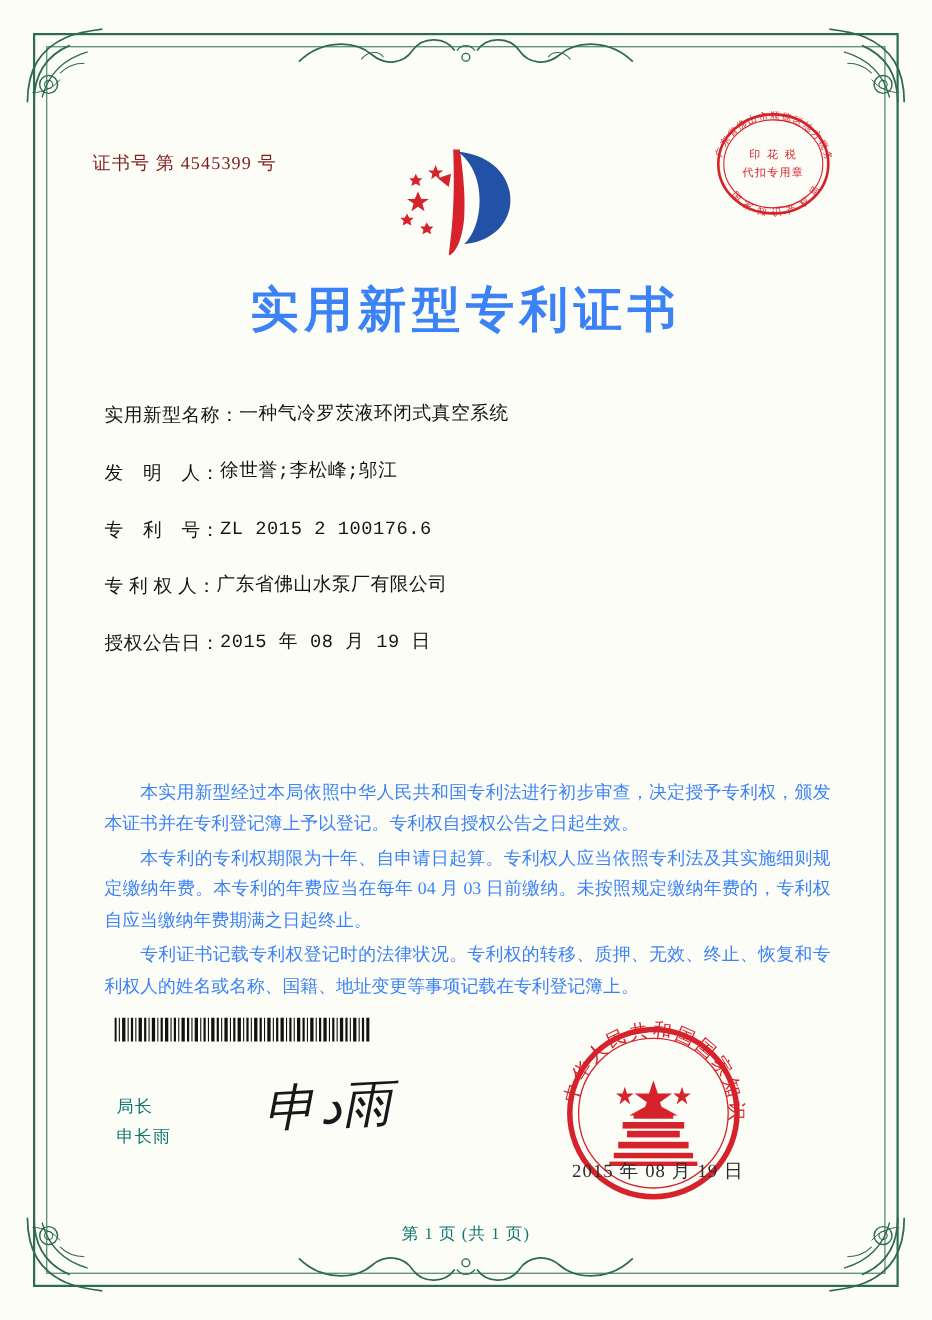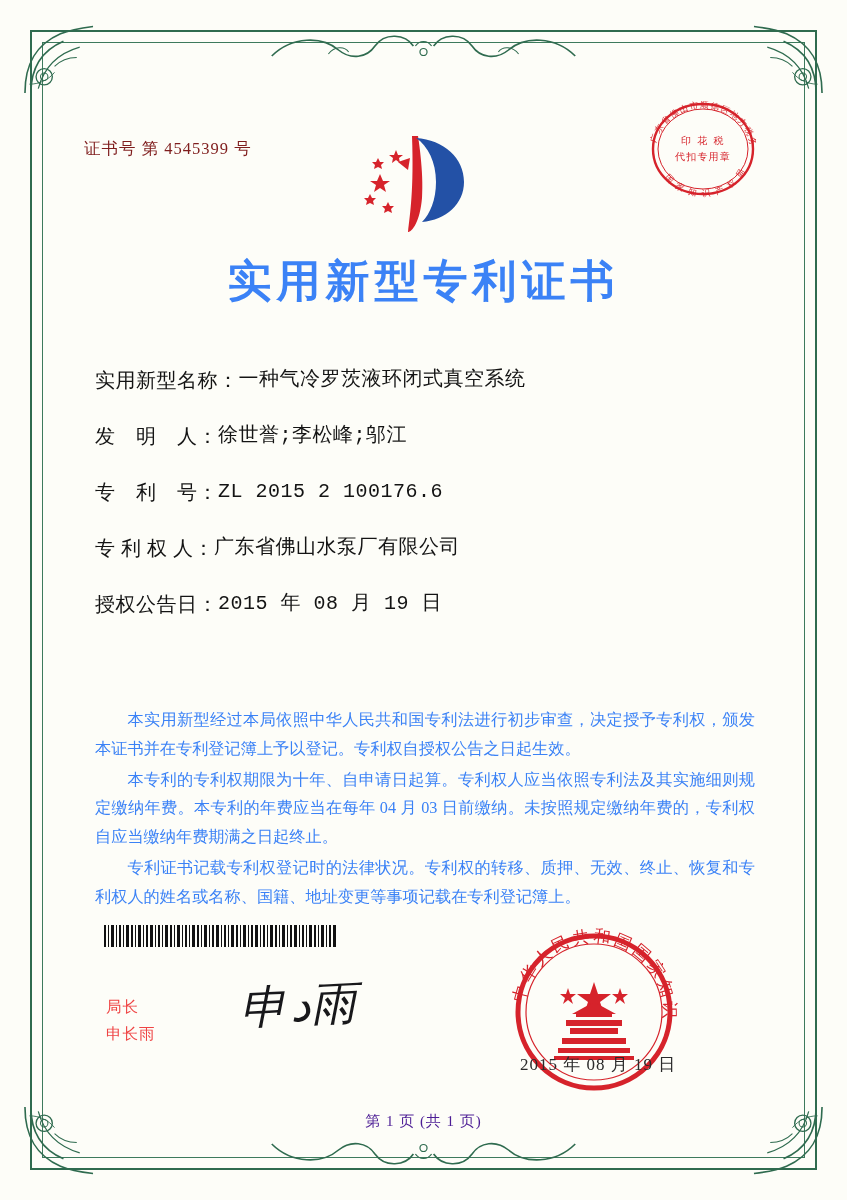--- a/index.html
+++ b/index.html
@@ -107,21 +107,21 @@
   
   .fields {
     position: absolute;
     left: 95px;
     top: 366px;
     width: 660px;
   }
   .field-row {
     display: flex;
     align-items: flex-end;
-    font-size: 20px;
+    font-size: 17px;
     color: #141414;
     margin-bottom: 28px;
     line-height: 1.4;
   }
   .field-label {
     white-space: pre;
     letter-spacing: 0.5px;
   }
   .field-value {
     letter-spacing: 0.5px;
@@ -154,21 +154,21 @@
     height: 22px;
   }
   .barcode svg { width: 100%; height: 100%; display: block; }
 
   
   .director {
     position: absolute;
     left: 106px;
     top: 993px;
     font-size: 15.5px;
-    color: #ef4444;
+    color: #0f766e;
     line-height: 1.75;
     letter-spacing: 1px;
     font-family: Liberation Serif, serif;
   }
   .signature {
     position: absolute;
     left: 240px;
     top: 975px;
     font-size: 46px;
     color: #18181b;
@@ -200,21 +200,21 @@
   }
 
   
   .footer {
     position: absolute;
     left: 0;
     right: 0;
     top: 1112px;
     text-align: center;
     font-size: 15px;
-    color: #4c1d95;
+    color: #0f766e;
     letter-spacing: 1px;
   }
 </style>
 </head>
 <body>
 
 <div class="page">
 
   <div class="border-outer"></div>
   <div class="border-inner"></div>

